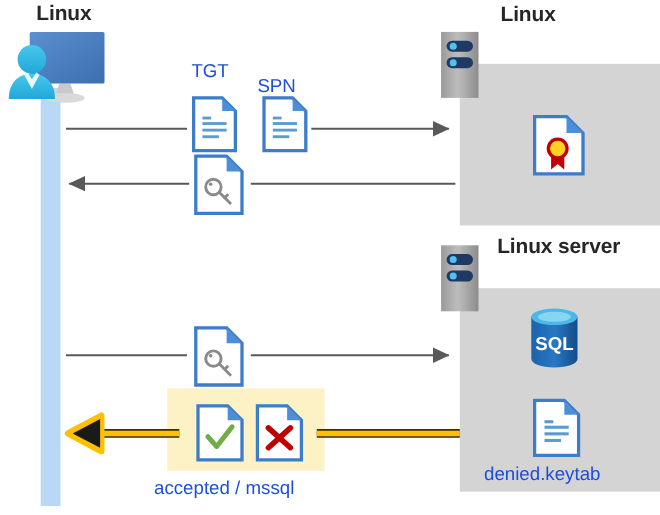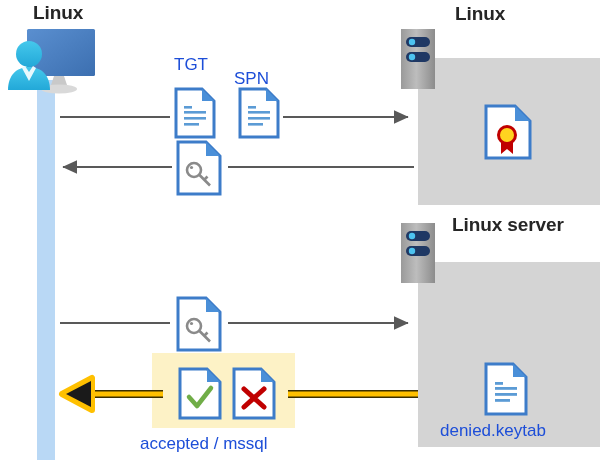--- a/index.html
+++ b/index.html
@@ -266,20 +266,35 @@
         </linearGradient>
       </defs>
       <rect x="1" y="1" width="34" height="60" fill="url(#rack-grad-ls)"></rect>
       <rect x="6" y="9" width="24" height="10" rx="5" fill="#1f3864"></rect>
       <circle cx="12" cy="14" r="3.2" fill="#4dc3f0"></circle>
       <rect x="6" y="24" width="24" height="10" rx="5" fill="#1f3864"></rect>
       <circle cx="12" cy="29" r="3.2" fill="#4dc3f0"></circle>
     </svg>
   </div>
 
+  <div class="icon" style="left:478px; top:278px;">
+    <svg width="52" height="58" viewBox="0 0 52 58" xmlns="http://www.w3.org/2000/svg">
+      <defs>
+        <linearGradient id="sql-body" x1="0" y1="0" x2="1" y2="0">
+          <stop offset="0%" stop-color="#1c63ab"></stop>
+          <stop offset="50%" stop-color="#2878c4"></stop>
+          <stop offset="100%" stop-color="#144d8a"></stop>
+        </linearGradient>
+      </defs>
+      <path d="M5,10 L5,48 C5,53 14,56 26,56 C38,56 47,53 47,48 L47,10 z" fill="url(#sql-body)"></path>
+      <ellipse cx="26" cy="10" rx="21" ry="7.5" fill="#4db8e8"></ellipse>
+      <ellipse cx="26" cy="10" rx="15" ry="4.6" fill="#86d5f2"></ellipse>
+      <text x="26" y="40" font-family="&quot;Liberation Sans&quot;, sans-serif" font-size="17" font-weight="bold" fill="#ffffff" text-anchor="middle">SQL</text>
+    </svg>
+  </div>
 
   <div class="icon" style="left:484px; top:362px;">
     <svg width="44" height="54" viewBox="0 0 44 54" xmlns="http://www.w3.org/2000/svg">
       <path d="M2,2 L29,2 L42,15 L42,52 L2,52 z" fill="#ffffff" stroke="#3d7cc9" stroke-width="3"></path>
       <path d="M29,2 L42,15 L29,15 z" fill="#4a8fd8"></path>
       <rect x="11" y="25" width="22" height="2.8" fill="#5b9bd5"></rect>
       <rect x="11" y="31" width="22" height="2.8" fill="#5b9bd5"></rect>
       <rect x="11" y="37" width="15" height="2.8" fill="#5b9bd5"></rect>
       <rect x="11" y="20" width="8" height="2.8" fill="#5b9bd5"></rect>
     </svg>

